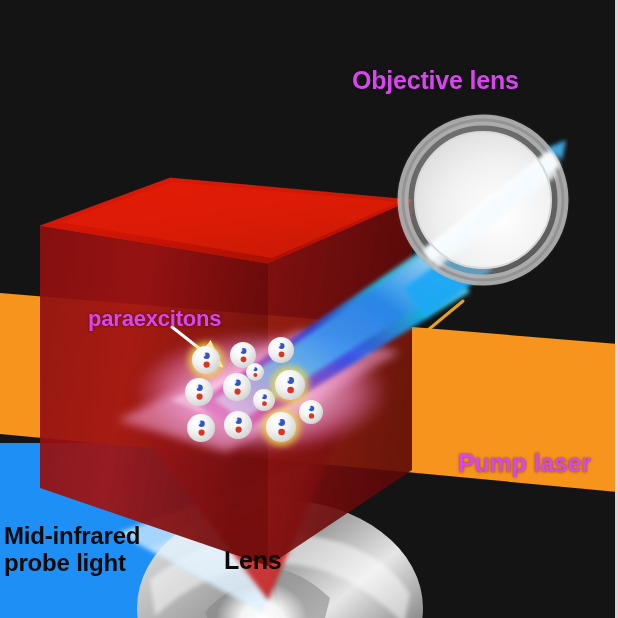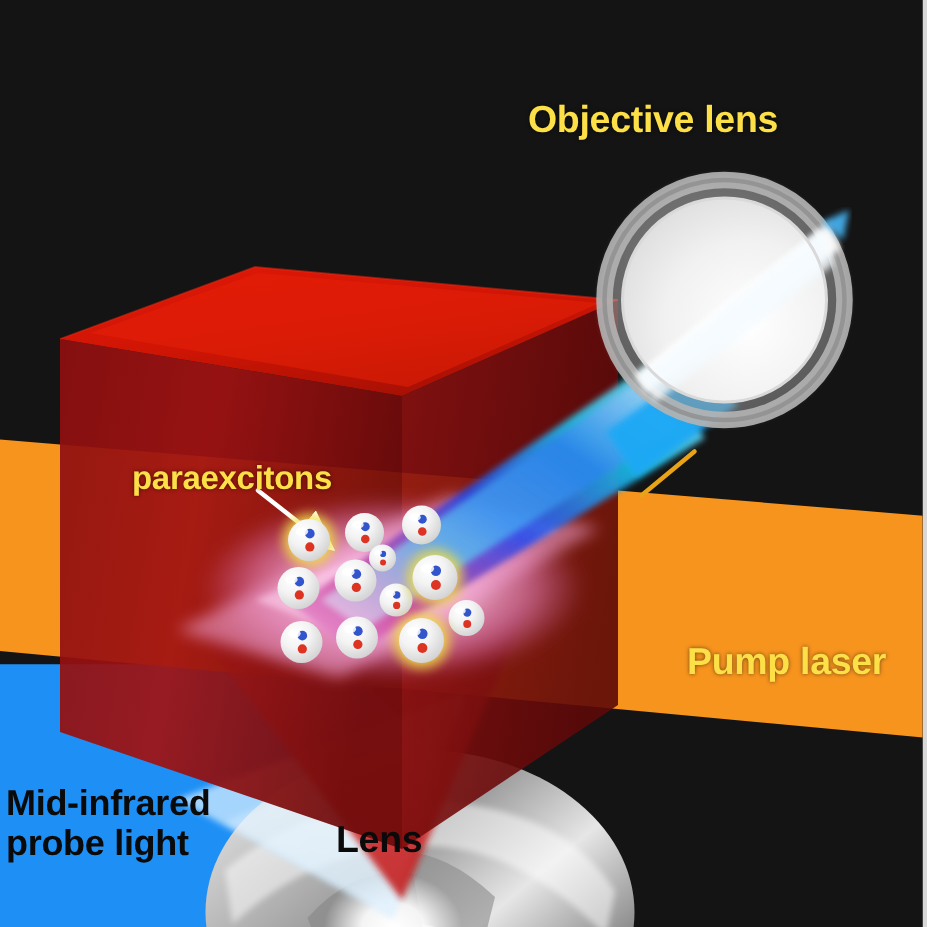--- a/index.html
+++ b/index.html
@@ -13,28 +13,28 @@
   #stage svg{position:absolute;left:0;top:0;width:618px;height:618px;}
 
   .lbl{
     position:absolute;
     font-weight:bold;
     line-height:1.12;
     white-space:pre;
     letter-spacing:-0.2px;
     user-select:none;
   }
-  .lbl-white{color:#fde047;text-shadow:0 0 3px rgba(0,0,0,.55);}
+  .lbl-white{color:#d946ef;text-shadow:0 0 3px rgba(0,0,0,.55);}
   .lbl-black{color:#0a0a0a;}
 
   #lbl-objective{left:352px;top:66px;font-size:25px;}
   #lbl-sample  {left:186px;top:192px;font-size:25px;}
   #lbl-parax   {left:88px;top:307px;font-size:22px;}
   #lbl-lumin   {left:429px;top:310px;font-size:25px;}
-  #lbl-pump    {left:458px;top:427px;font-size:25px;text-align:center;}
+  #lbl-pump    {left:458px;top:449px;font-size:25px;text-align:center;}
   #lbl-midir   {left:4px;top:523px;font-size:24px;}
   #lbl-lens    {left:224px;top:546px;font-size:25px;}
 </style>
 </head>
 <body>
 
 <div id="stage">
 
   <svg viewBox="0 0 618 618">
     <defs>

